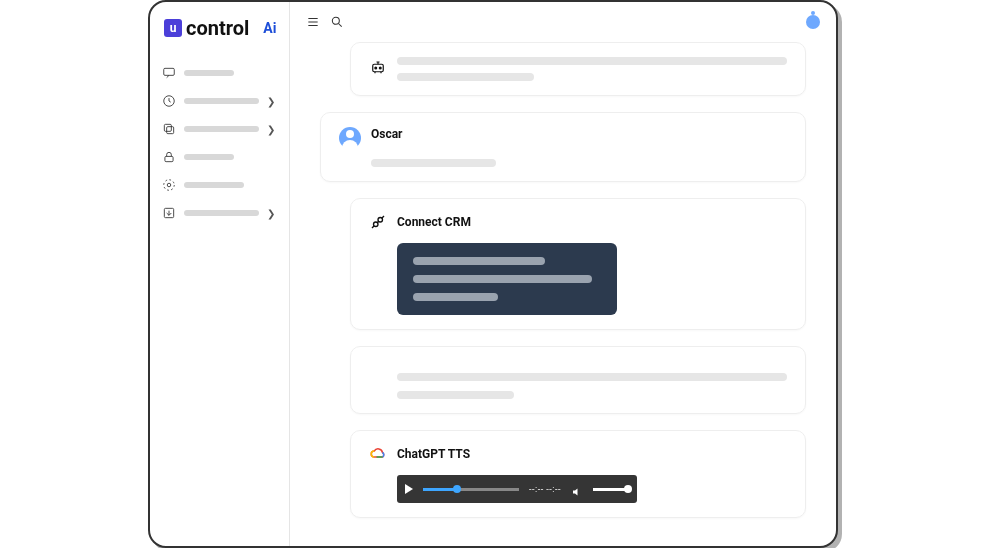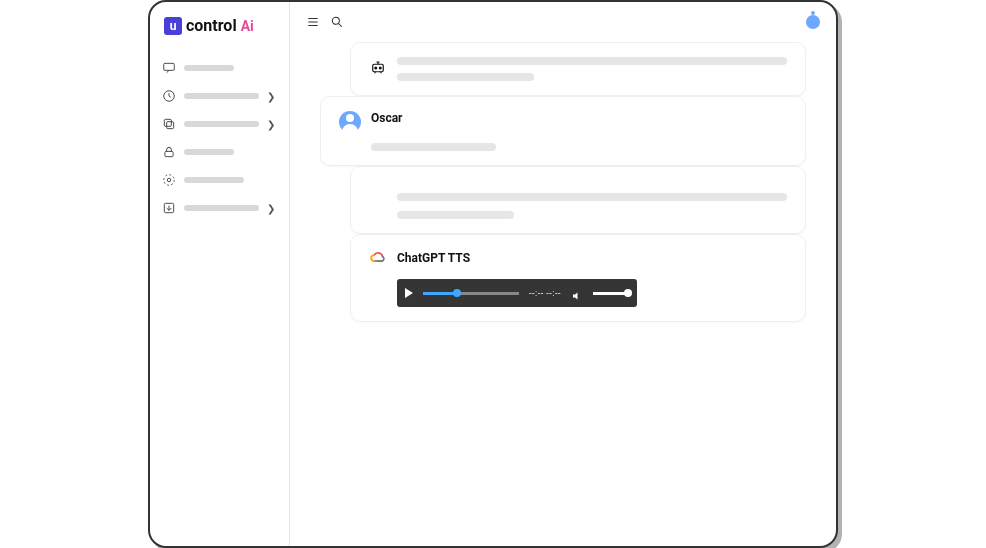--- a/index.html
+++ b/index.html
@@ -45,28 +45,28 @@
       color: #fff;
       font-weight: 700;
       font-size: 12px;
       display: flex;
       align-items: center;
       justify-content: center;
       border-radius: 3px;
     }
     .logo-text {
       font-weight: 700;
-      font-size: 16px;
+      font-size: 20px;
       color: #111;
     }
     .logo-ai {
       font-weight: 700;
       font-size: 14px;
-      color: #ec4899;
-      margin-left: 0;
+      color: #1d4ed8;
+      margin-left: 10px;
       text-align: center;
     }
     .nav-item {
       display: flex;
       align-items: center;
       gap: 8px;
       height: 22px;
       cursor: pointer;
     }
     .nav-icon {
@@ -130,20 +130,21 @@
       height: 4px;
       background: #6ea8fe;
       border-radius: 50%;
     }
     .content {
       flex: 1;
       overflow-y: auto;
       padding: 0 30px 30px 30px;
       display: flex;
       flex-direction: column;
+      gap: 16px;
       text-align: center;
     }
     .card {
       background: #fff;
       border: 1px solid #eee;
       border-radius: 10px;
       box-shadow: 0 1px 2px rgba(0,0,0,0.03);
       padding: 14px 18px;
     }
     .card-inner { margin-left: 30px; }
@@ -391,20 +392,38 @@
       <div class="card">
         <div class="card-header">
           <div class="user-avatar"></div>
           <span class="card-title">Oscar</span>
         </div>
         <div class="user-body">
           <div class="skel" style="width:30%"></div>
         </div>
       </div>
 
+      <div class="card card-inner">
+        <div class="card-header" style="align-items:center">
+          <span class="connect-icon">
+            <svg viewBox="0 0 24 24">
+                <path d="M7 17l-3 3M17 7l3-3"></path>
+                <circle cx="9" cy="15" r="3"></circle>
+                <circle cx="15" cy="9" r="3"></circle>
+                <path d="M11 13l2-2"></path>
+              </svg>
+          </span>
+          <span class="card-title">Connect CRM</span>
+        </div>
+        <div class="dark-block">
+          <div class="skel" style="width:70%"></div>
+          <div class="skel" style="width:95%"></div>
+          <div class="skel" style="width:45%"></div>
+        </div>
+      </div>
 
       <div class="card card-inner">
         <div class="gpt-lines">
           <div class="skel" style="width:100%"></div>
           <div class="skel" style="width:30%"></div>
         </div>
       </div>
 
       <div class="card card-inner">
         <div class="card-header" style="align-items:center">

